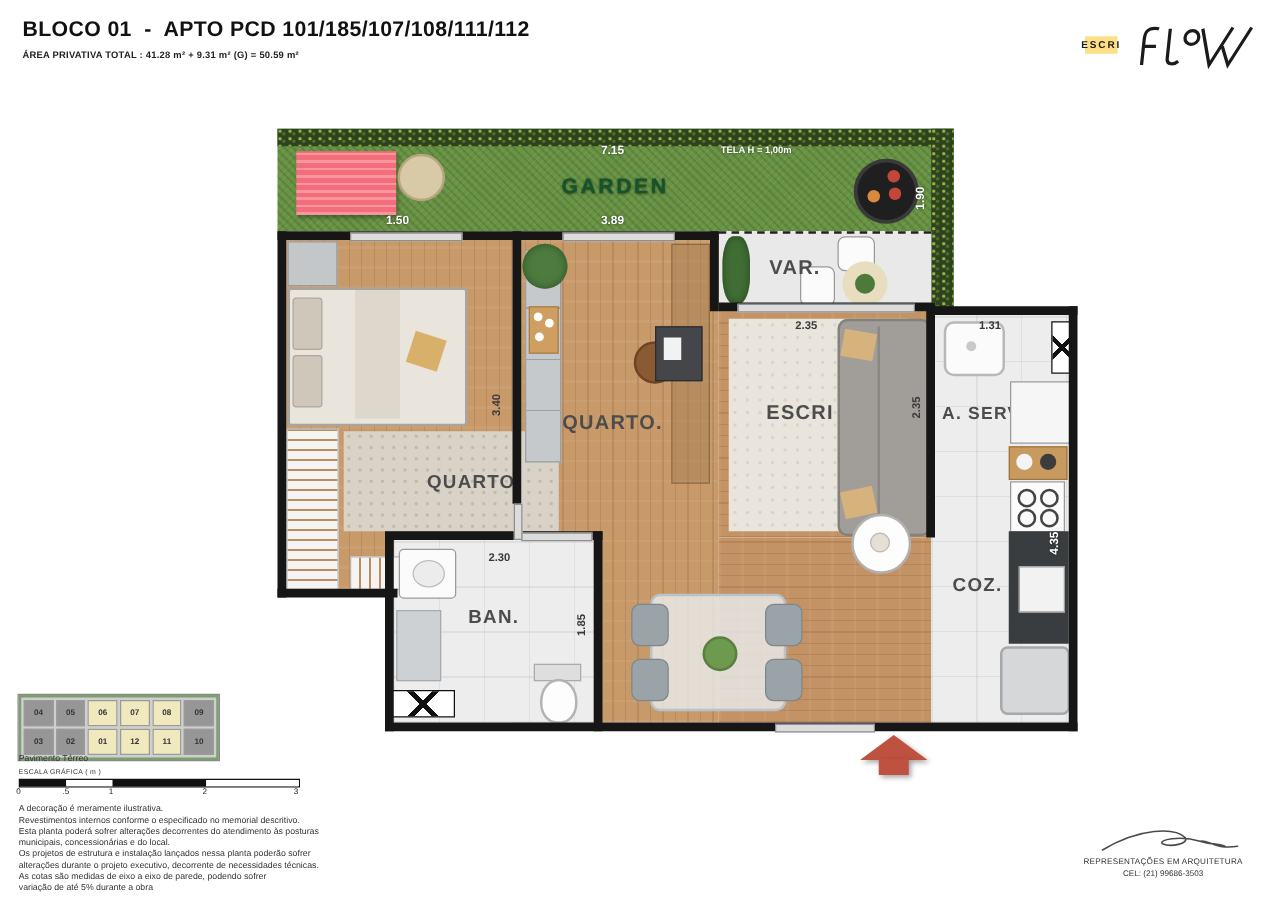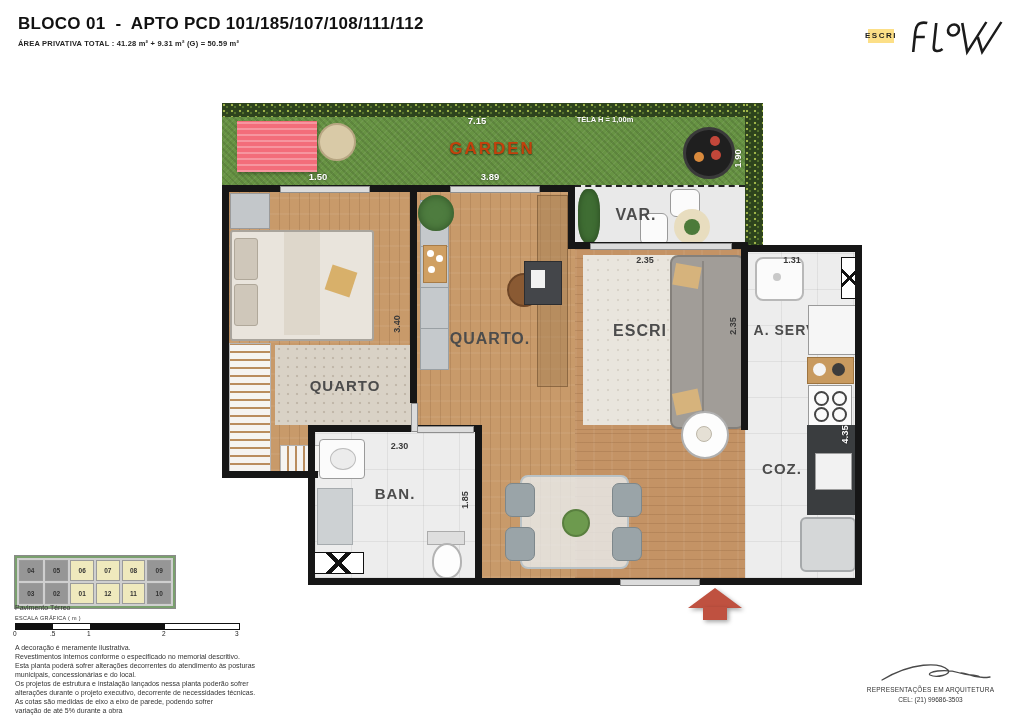--- a/index.html
+++ b/index.html
@@ -56,21 +56,21 @@
     background-image:linear-gradient(45deg,transparent 46%,#111 46%,#111 54%,transparent 54%),
                      linear-gradient(-45deg,transparent 46%,#111 46%,#111 54%,transparent 54%);}
   
   .furn{border:1px solid #9a9a9a;background:#f2f1ee;}
   .round{border-radius:50%;}
   
   .room-label{color:#4c4c4c;font-weight:bold;letter-spacing:1px;display:flex;align-items:center;justify-content:center;}
   .dim{color:#3a3a3a;font-size:9px;font-weight:bold;text-align:center;}
   .dim-w{color:#fff;font-size:9.5px;font-weight:bold;text-align:center;text-shadow:0 0 2px rgba(0,0,0,.6);}
   .rot{transform:rotate(-90deg);transform-origin:center;}
-  .garden-label{color:#c2410c;font-size:17px;font-weight:bold;letter-spacing:2px;text-shadow:0 1px 2px rgba(0,0,0,.55);text-align:center;}
+  .garden-label{color:#14532d;font-size:17px;font-weight:bold;letter-spacing:2px;text-shadow:0 1px 2px rgba(0,0,0,.55);text-align:center;}
   
   .arrow-head{left:688px;top:588px;width:0;height:0;border-left:27px solid transparent;border-right:27px solid transparent;border-bottom:20px solid #bf5140;filter:drop-shadow(2px 2px 2px rgba(0,0,0,.35));}
   .arrow-stem{left:703px;top:607px;width:24px;height:13px;background:#bf5140;filter:drop-shadow(2px 2px 2px rgba(0,0,0,.35));}
   
   .keyplan{left:15px;top:556px;width:152px;border:2px solid #7aa06e;outline:1px solid #8a8a8a;background:#cfcfcf;padding:2px;
     display:grid;grid-template-columns:repeat(6,1fr);gap:2px;}
   .kp-cell{height:19px;display:flex;align-items:center;justify-content:center;font-size:6.5px;font-weight:bold;color:#333;border:1px solid #9b9b9b;}
   .kp-gray{background:#969696;}
   .kp-yellow{background:#efe9bd;}
   .kp-title{left:15px;top:604px;font-size:7px;color:#333;}
@@ -116,21 +116,21 @@
   <div class="abs hedge hedge-top"></div>
   <div class="abs hedge hedge-right"></div>
   <div class="abs" style="left:15px;top:18px;width:80px;height:51px;background:#f36d7a;background-image:repeating-linear-gradient(0deg,rgba(255,255,255,.28) 0 2px,transparent 2px 6px);box-shadow:1px 2px 3px rgba(0,0,0,.3);"></div>
   <div class="abs round" style="left:96px;top:20px;width:34px;height:34px;background:#d9caa7;border:2px solid #b7a682;"></div>
   <div class="abs round" style="left:461px;top:24px;width:46px;height:46px;background:#1f1f1f;border:3px solid #3a3a3a;">
     <span class="abs round" style="left:24px;top:6px;width:10px;height:10px;background:#c2473a;"></span>
     <span class="abs round" style="left:25px;top:20px;width:10px;height:10px;background:#c2473a;"></span>
     <span class="abs round" style="left:8px;top:22px;width:10px;height:10px;background:#d98a3d;"></span>
   </div>
   <div class="abs garden-label" style="left:160px;top:36px;width:220px;">GARDEN</div>
-  <div class="abs dim-w" style="left:225px;top:12px;width:60px;">7.15</div>
+  <div class="abs dim-w" style="left:238px;top:12px;width:60px;">7.15</div>
   <div class="abs dim-w" style="left:318px;top:12px;width:130px;font-size:7.5px;">TELA H = 1,00m</div>
   <div class="abs dim-w rot" style="left:500px;top:50px;width:30px;">1.90</div>
   <div class="abs dim-w" style="left:66px;top:68px;width:60px;">1.50</div>
   <div class="abs dim-w" style="left:238px;top:68px;width:60px;">3.89</div>
 
   <div class="abs var-floor"></div>
   <div class="abs" style="left:356px;top:86px;width:22px;height:54px;background:#3f6d33;border-radius:40%;box-shadow:inset 0 0 6px #28461f;"></div>
   <div class="abs furn" style="left:448px;top:86px;width:28px;height:26px;border-radius:6px;background:#fbfbfb;"></div>
   <div class="abs furn" style="left:418px;top:110px;width:26px;height:30px;border-radius:6px;background:#fbfbfb;"></div>
   <div class="abs round" style="left:452px;top:106px;width:36px;height:36px;background:#e8ddbf;border:1px solid #c6b astere;">
@@ -145,21 +145,21 @@
   <div class="abs tile f-coz"></div>
   <div class="abs tile f-ban"></div>
 
   <div class="abs furn" style="left:8px;top:90px;width:38px;height:34px;background:#c3c7ca;"></div>
   <div class="abs" style="left:8px;top:127px;width:140px;height:107px;background:#e9e4dc;border:2px solid #a9a49c;border-radius:3px;">
     <span class="abs" style="left:2px;top:6px;width:22px;height:40px;background:#cfc7ba;border:1px solid #b0a89a;border-radius:3px;"></span>
     <span class="abs" style="left:2px;top:52px;width:22px;height:40px;background:#cfc7ba;border:1px solid #b0a89a;border-radius:3px;"></span>
     <span class="abs" style="left:52px;top:0px;width:36px;height:103px;background:#ded7cb;"></span>
     <span class="abs" style="left:96px;top:36px;width:26px;height:26px;background:#d8b06a;transform:rotate(18deg);border:1px solid #b astere;"></span>
   </div>
-  <div class="abs room-label" style="left:53px;top:242px;width:140px;height:80px;background:#d9d2c6;background-image:radial-gradient(circle at 4px 4px,rgba(120,105,85,.25) 1px,transparent 1.6px);background-size:9px 9px;font-size:15px;">
+  <div class="abs room-label" style="left:53px;top:242px;width:140px;height:80px;background:#d9d2c6;background-image:radial-gradient(circle at 4px 4px,rgba(120,105,85,.25) 1px,transparent 1.6px);background-size:9px 9px;font-size:15px;padding-left:32px;">
     <span>QUARTO</span>
   </div>
   <div class="abs" style="left:7px;top:240px;width:40px;height:127px;background:#f5f4f2;border:1px solid #b5b5b5;background-image:repeating-linear-gradient(0deg,transparent 0 6px,#b98d5f 6px 8px);"></div>
   <div class="abs" style="left:58px;top:342px;width:80px;height:25px;background:#f5f4f2;border:1px solid #b5b5b5;background-image:repeating-linear-gradient(90deg,transparent 0 6px,#b98d5f 6px 8px);"></div>
   <div class="abs dim rot" style="left:160px;top:216px;width:30px;">3.40</div>
 
   <div class="abs" style="left:198px;top:97px;width:27px;height:168px;background:#c5c9cc;border:1px solid #9aa0a4;background-image:repeating-linear-gradient(0deg,transparent 0 40px,#9aa0a4 40px 41px);"></div>
   <div class="abs round" style="left:196px;top:92px;width:36px;height:36px;background:#4e7c3f;box-shadow:inset 0 0 8px #2f5226;"></div>
   <div class="abs" style="left:201px;top:142px;width:22px;height:36px;background:#cf9f62;border:1px solid #a87c47;">
     <span class="abs round" style="left:3px;top:4px;width:7px;height:7px;background:#fff;"></span>

